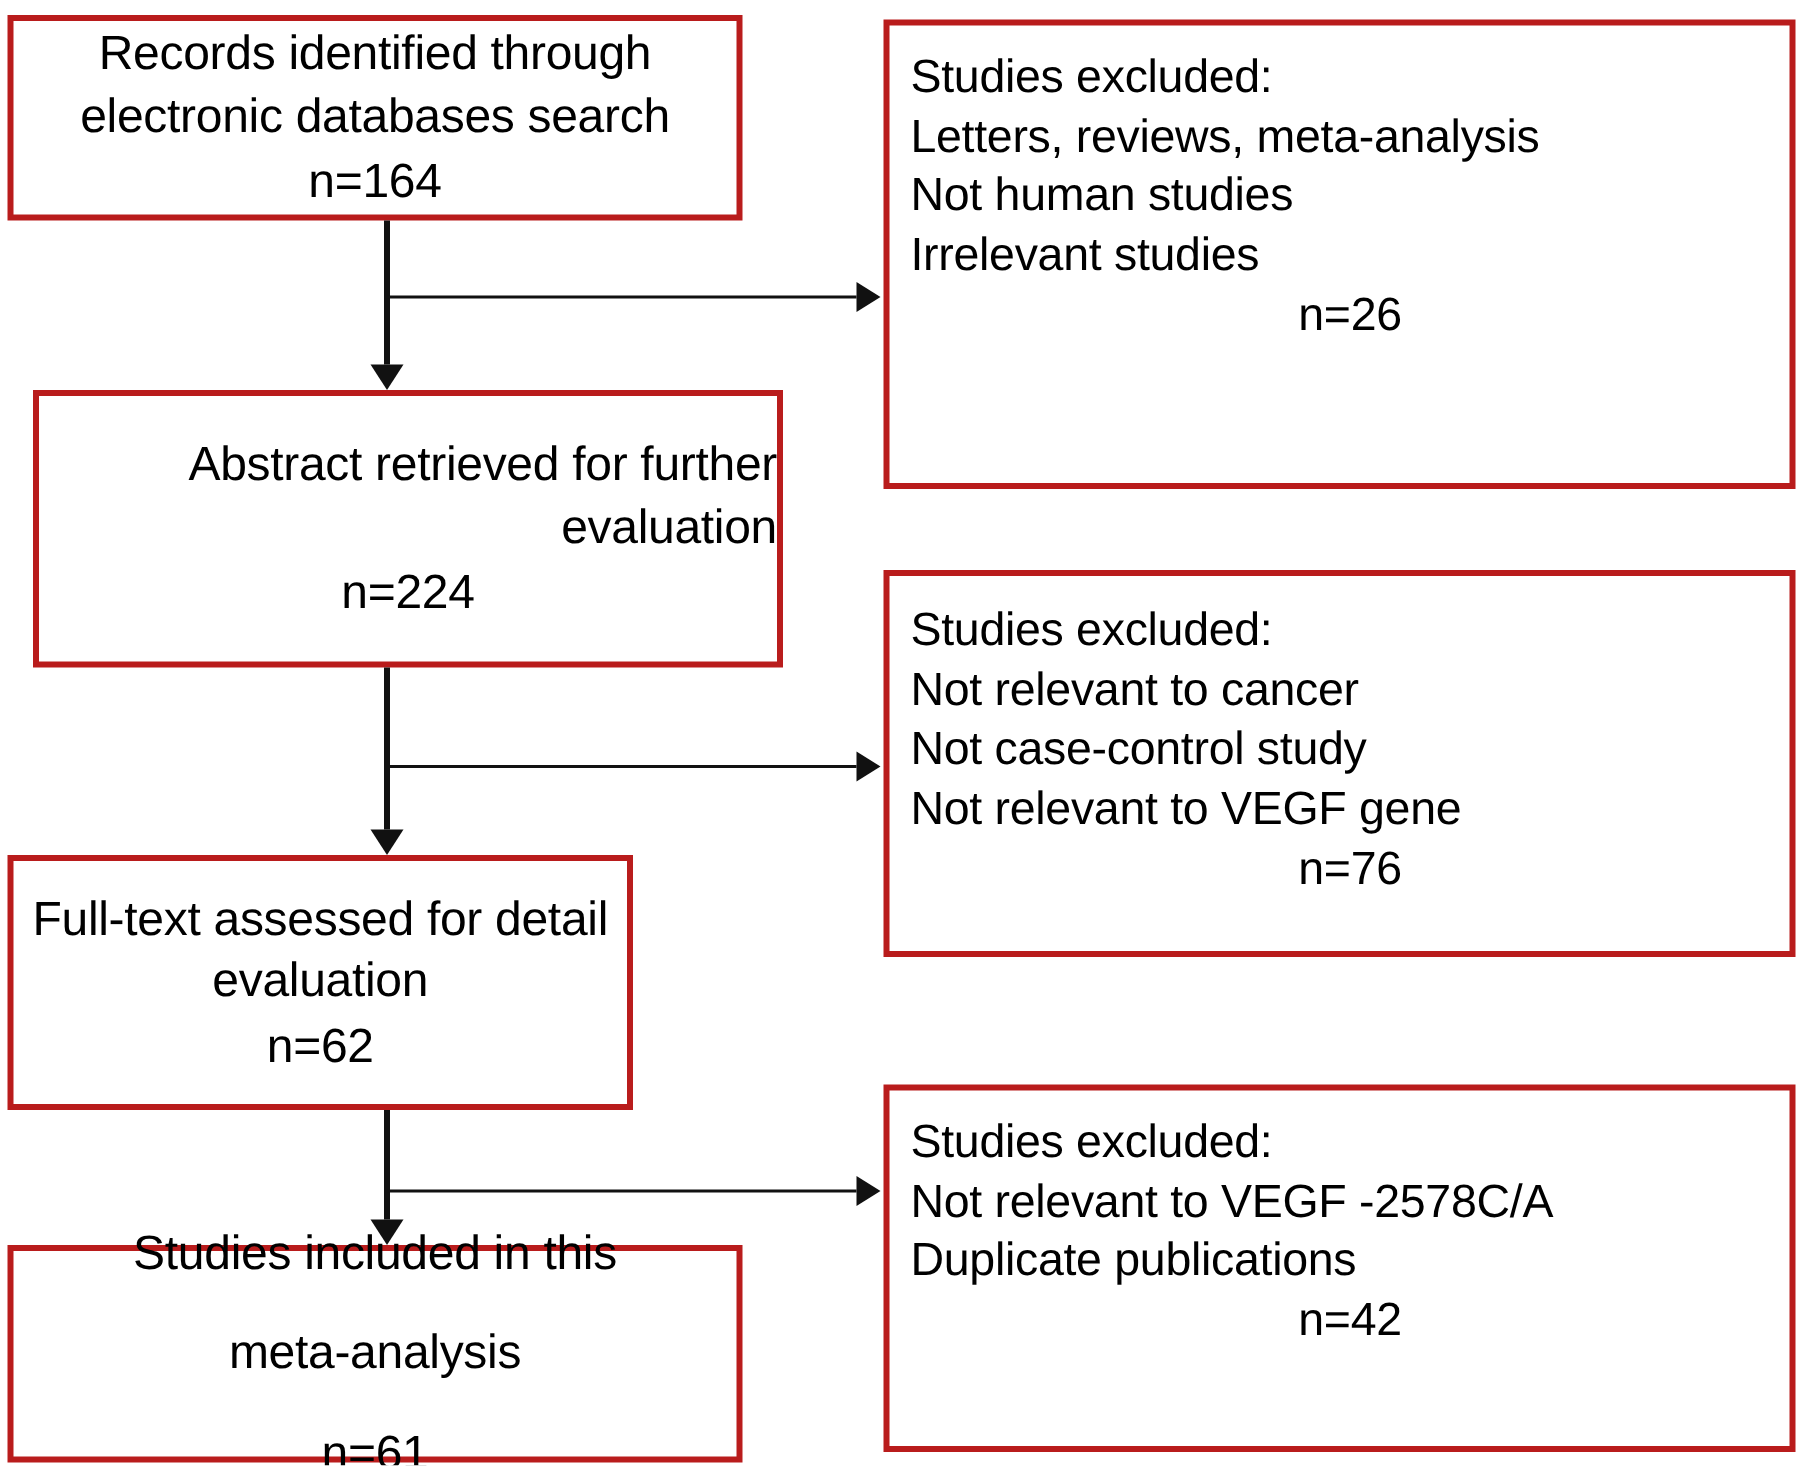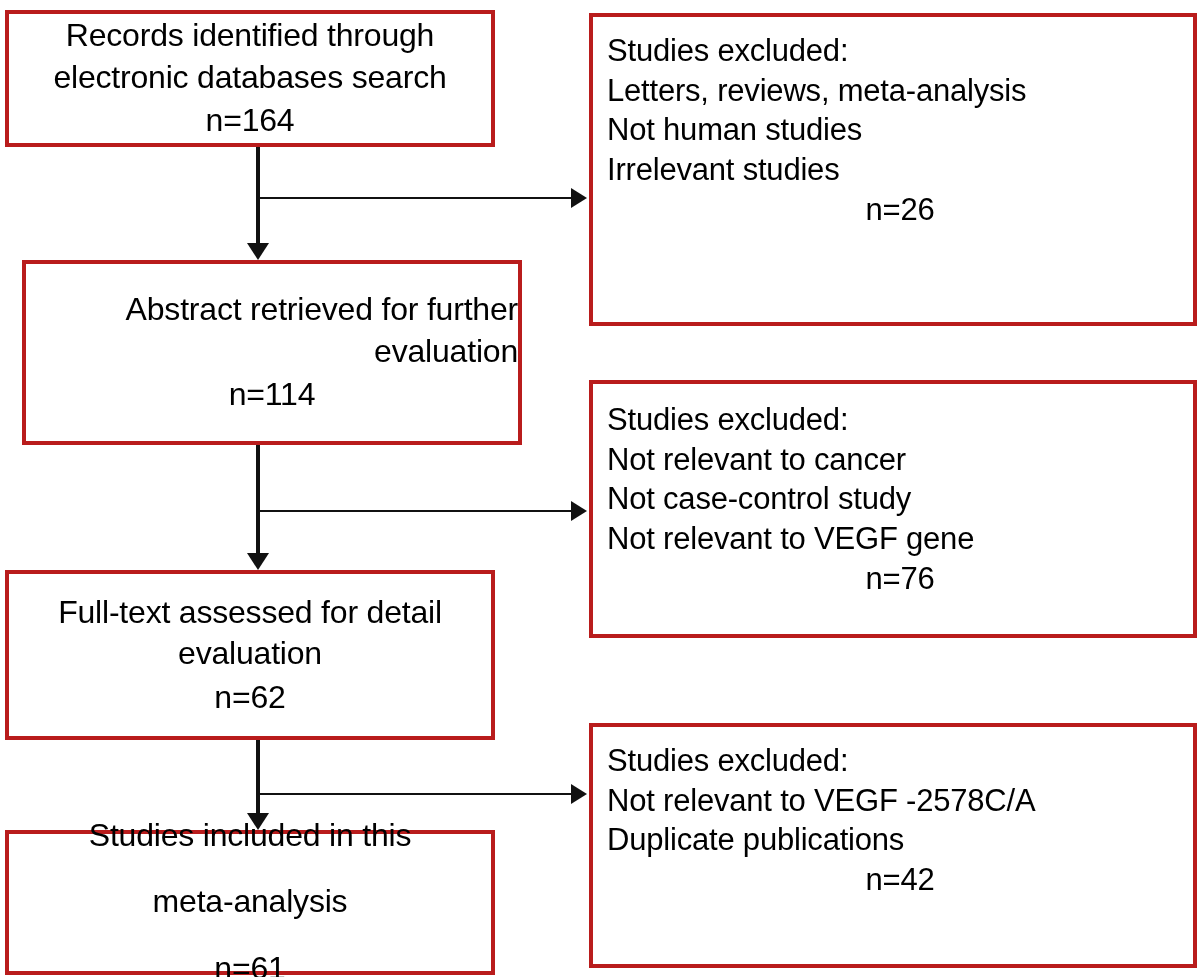--- a/index.html
+++ b/index.html
@@ -111,24 +111,24 @@
 
   <div class="node left" style="left:5px; top:10px; width:490px; height:137px;">
     <div class="line">Records identified through</div>
     <div class="line">electronic databases search</div>
     <div class="line count">n=164</div>
   </div>
 
   <div class="node left" style="left:22px; top:260px; width:500px; height:185px;align-items:flex-end;">
     <div class="line">Abstract retrieved for further</div>
     <div class="line">evaluation</div>
-    <div class="line count">n=114</div>
+    <div class="line count">n=224</div>
   </div>
 
-  <div class="node left" style="left:5px; top:570px; width:490px; height:170px;">
+  <div class="node left" style="left:5px; top:570px; width:417px; height:170px;">
     <div class="line">Full-text assessed for detail</div>
     <div class="line">evaluation</div>
     <div class="line count">n=62</div>
   </div>
 
   <div class="node left" style="left:5px; top:830px; width:490px; height:145px;gap:24px;">
     <div class="line">Studies included in this</div>
     <div class="line">meta-analysis</div>
     <div class="line count">n=61</div>
   </div>

